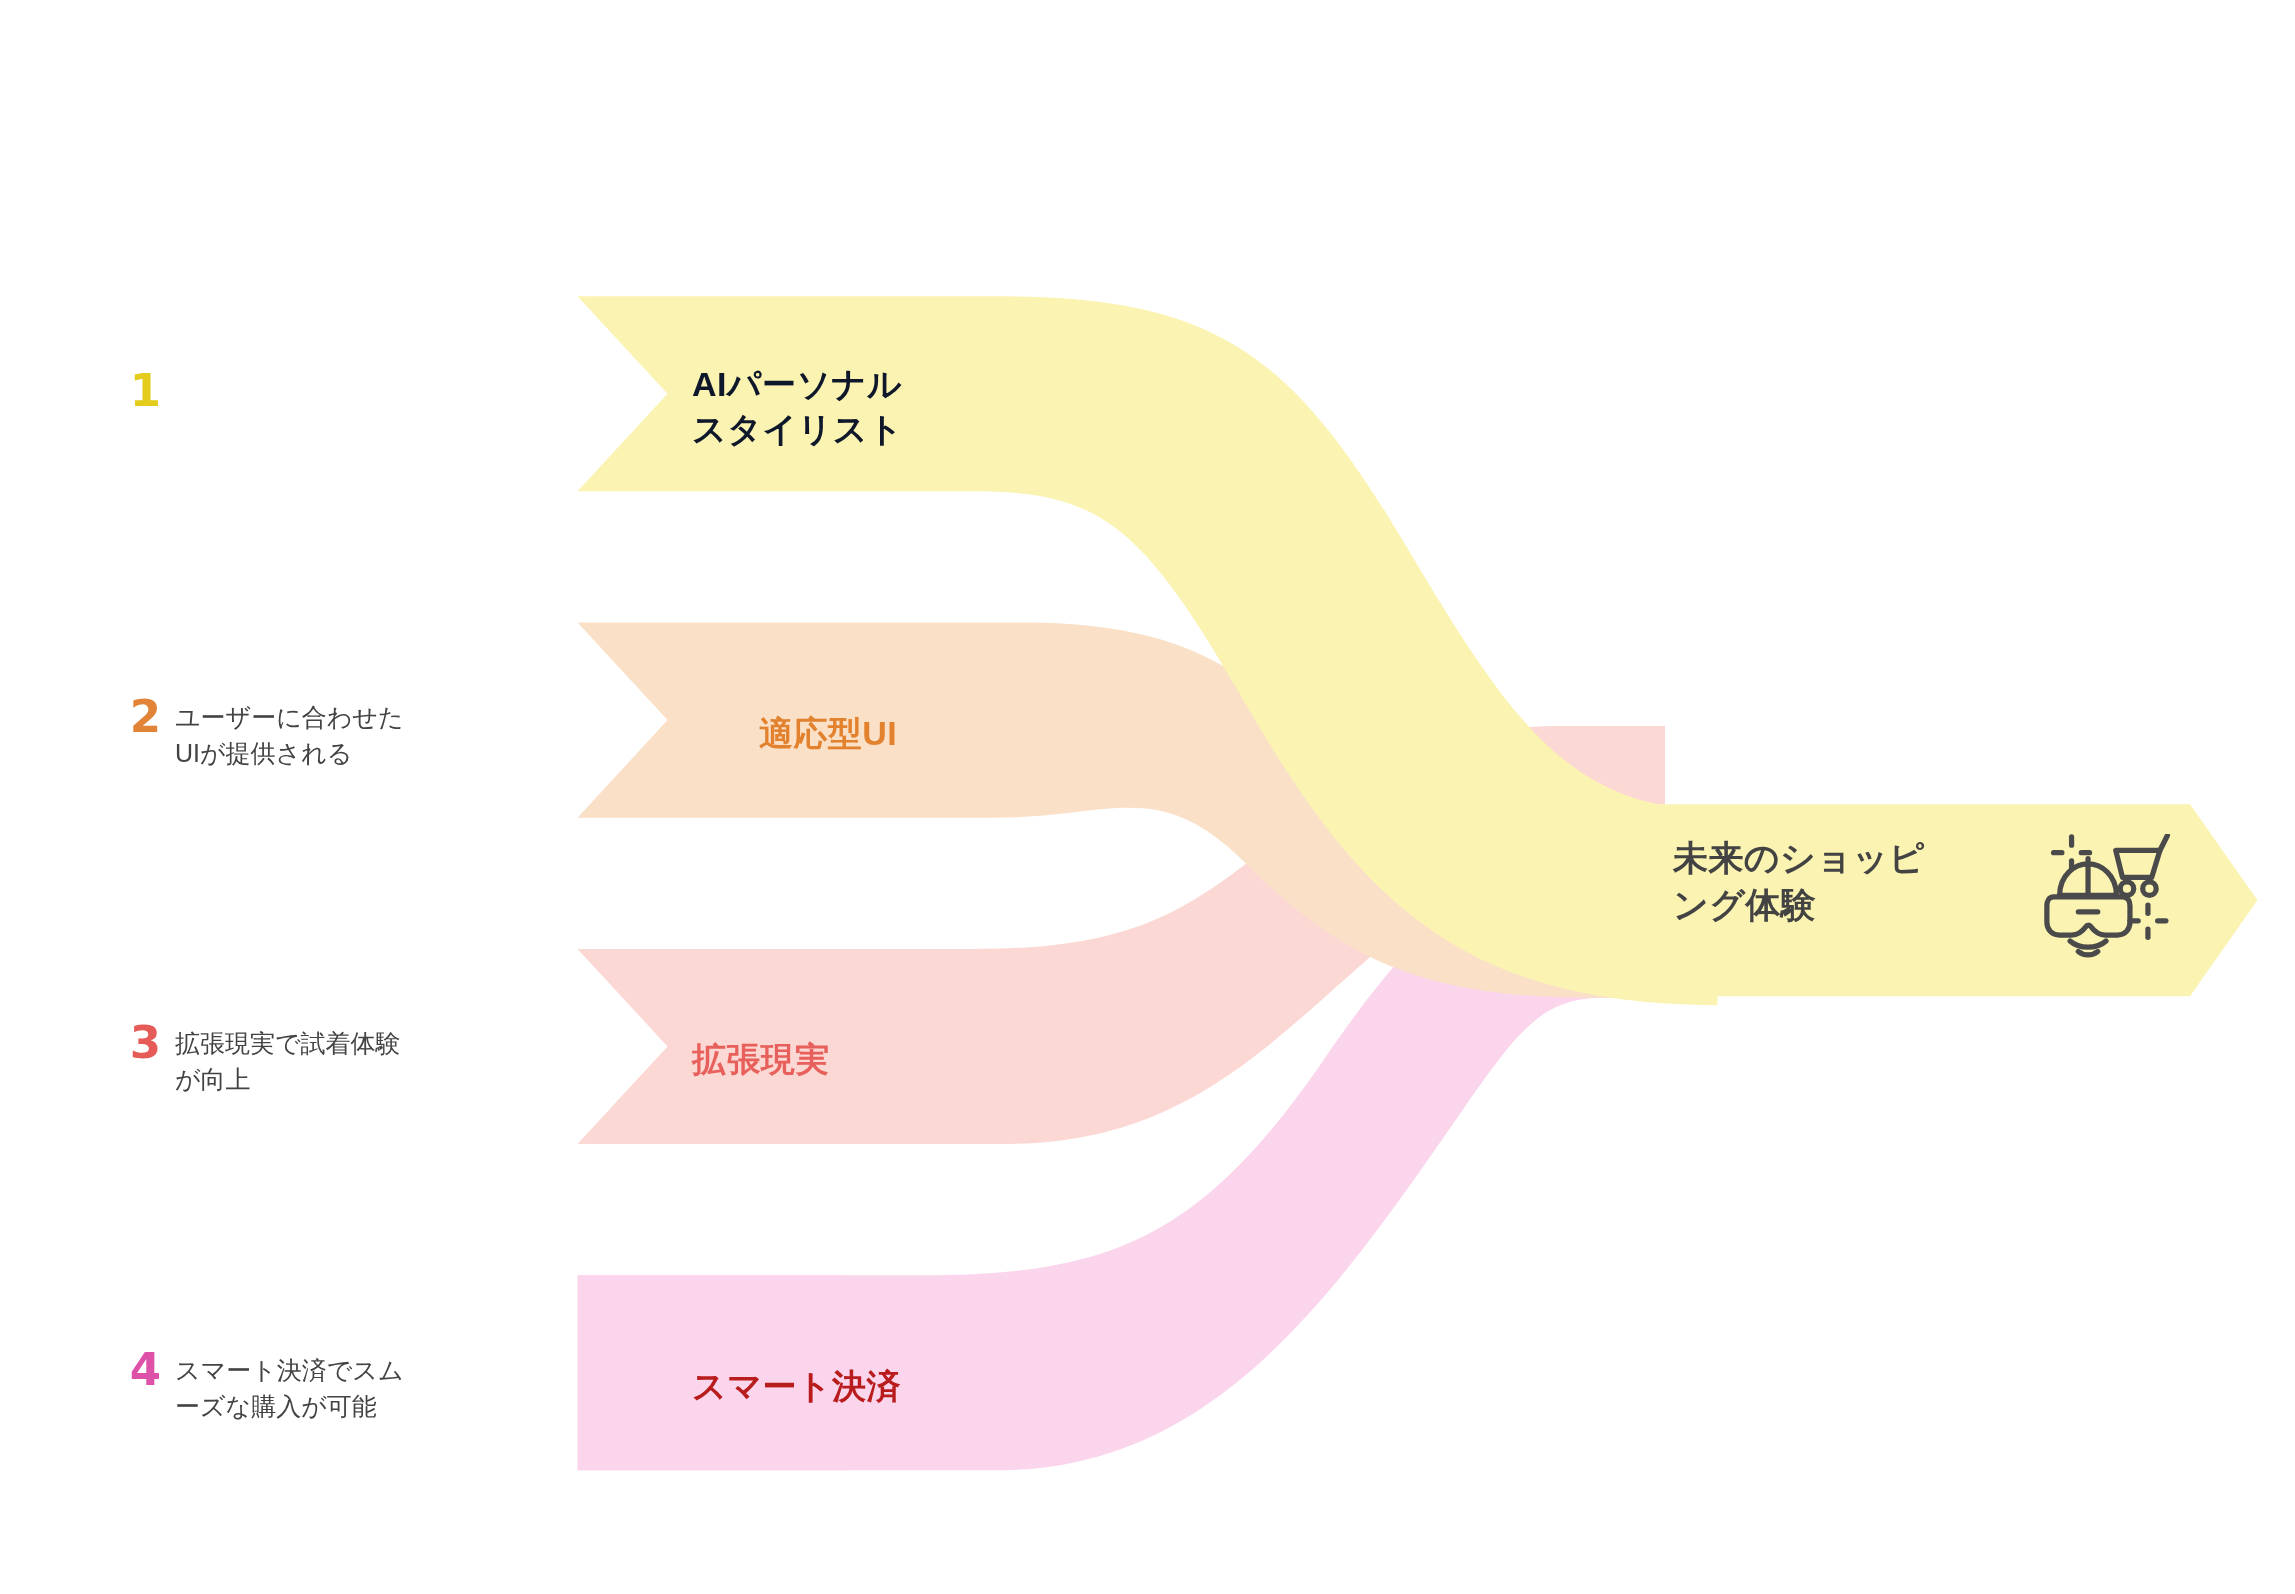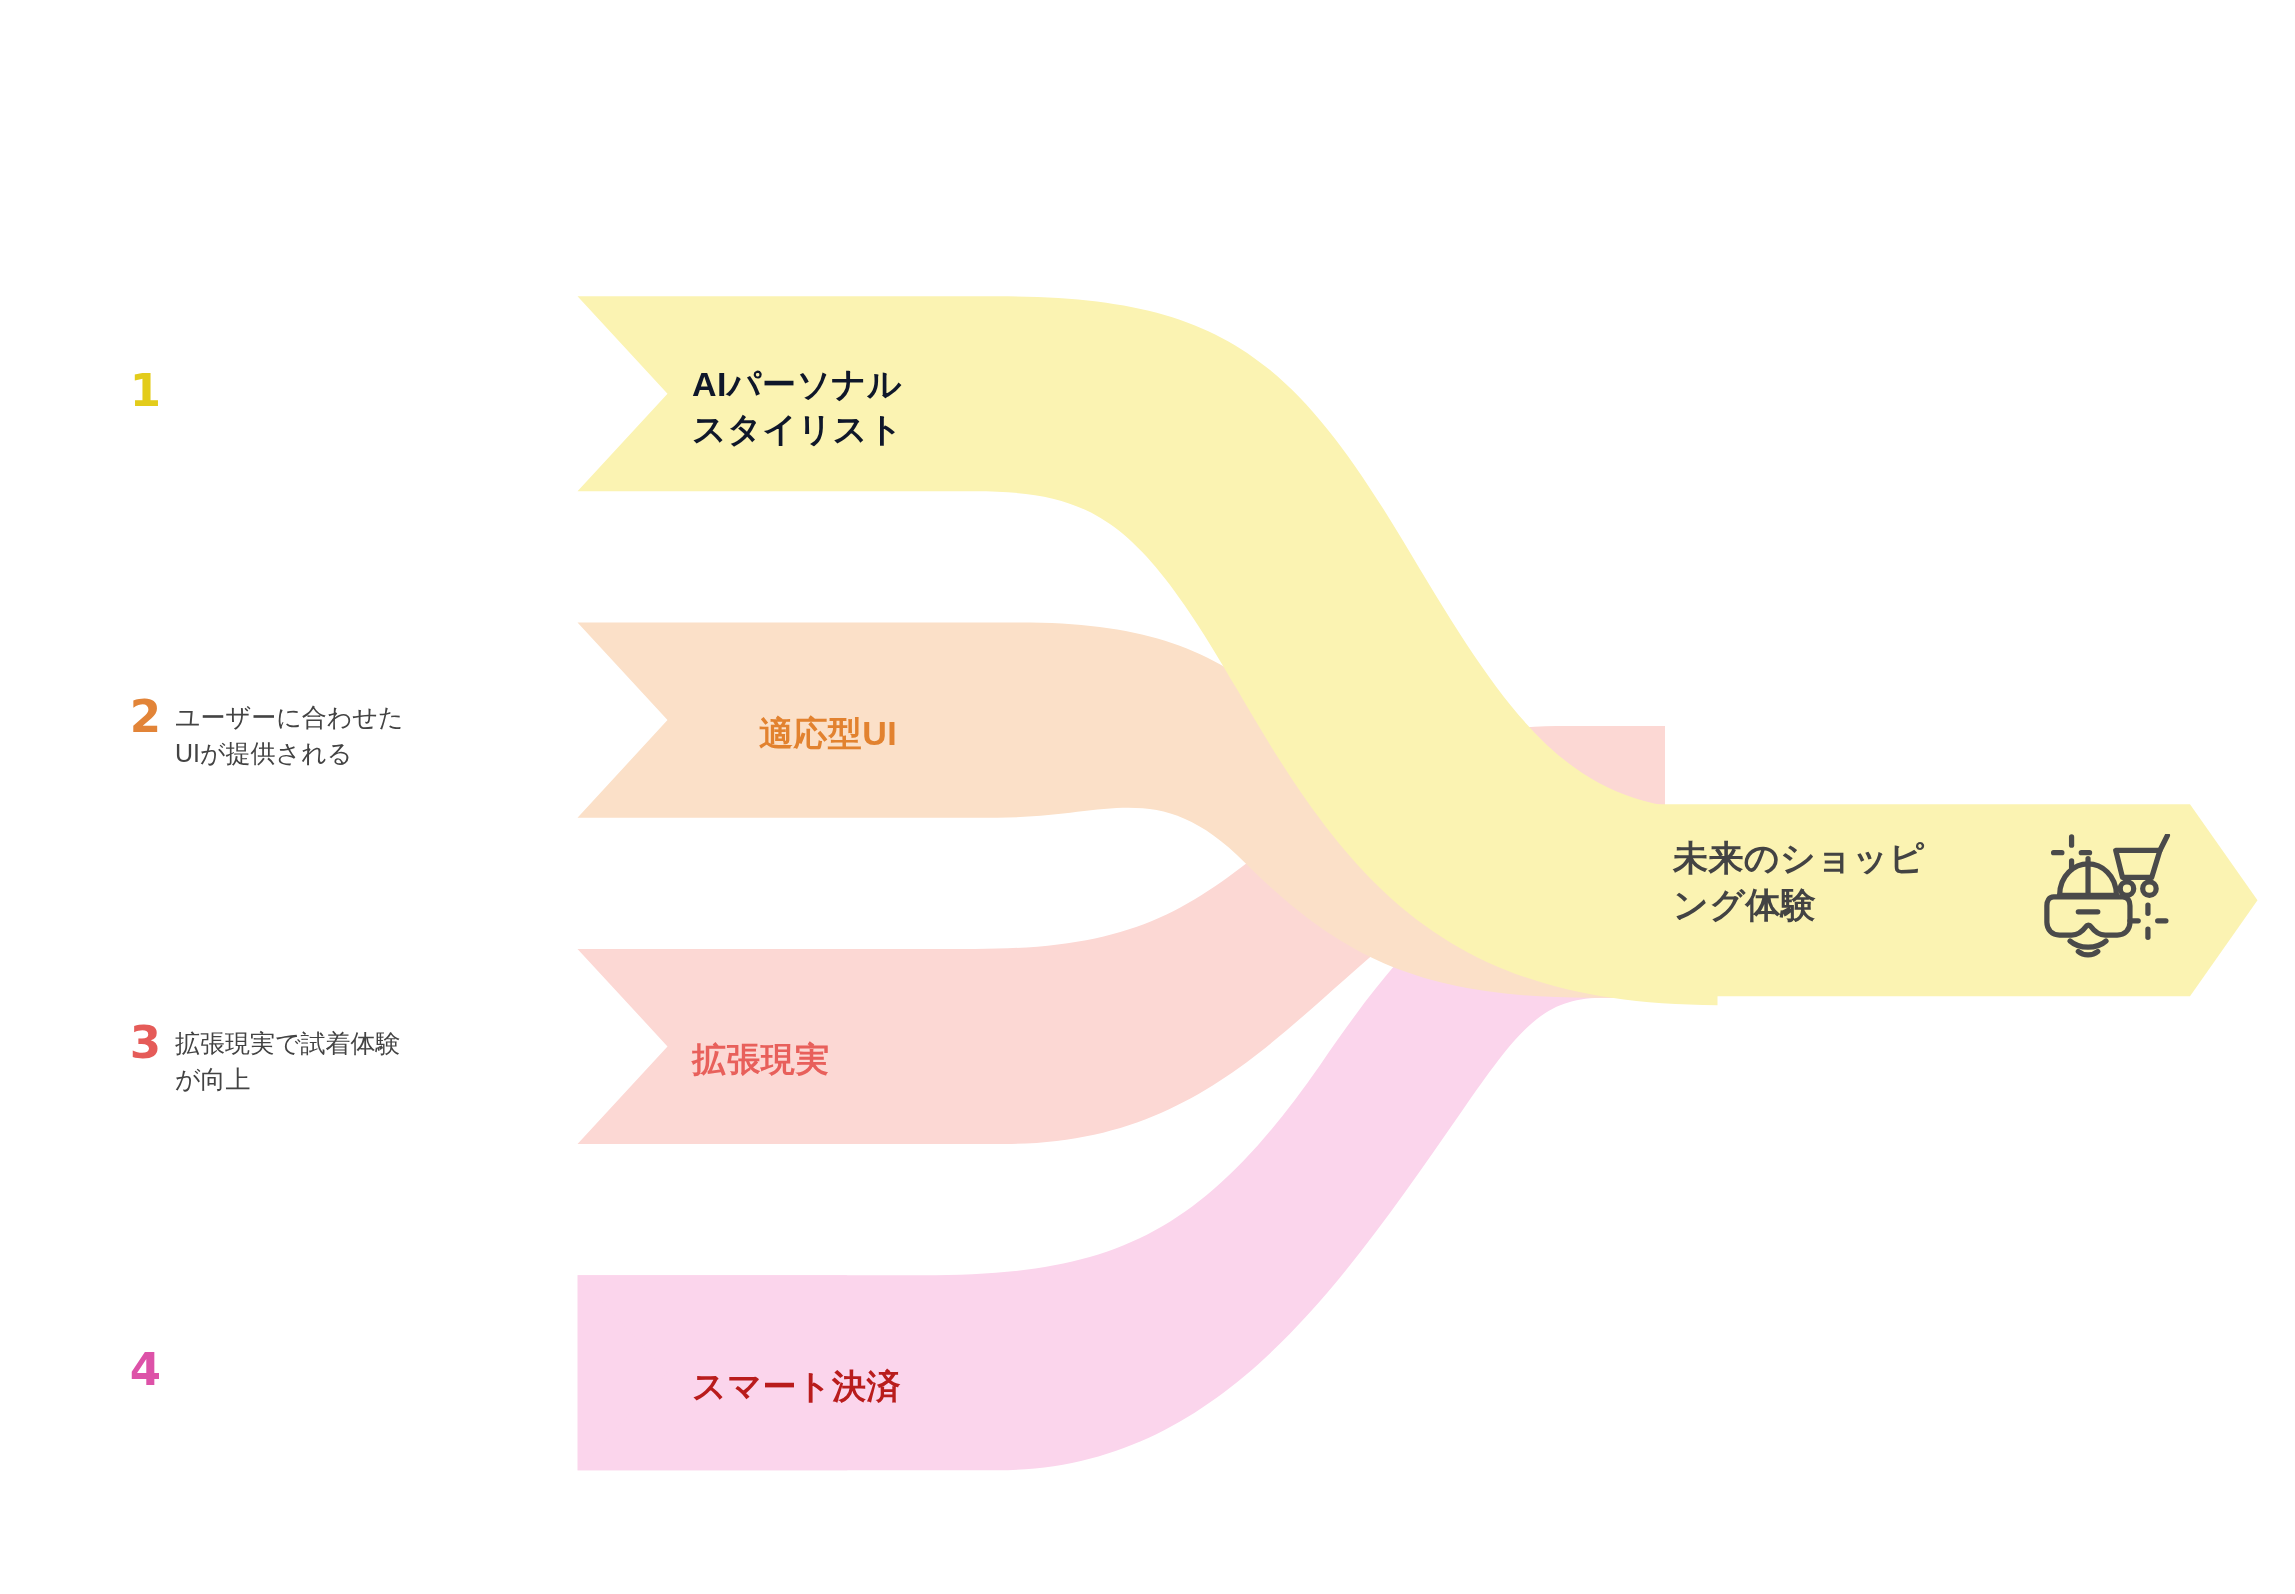--- a/index.html
+++ b/index.html
@@ -187,20 +187,22 @@
   </div>
 
   <div class="step" style="left:116px; top:1020px;">
     <div class="step-num" style="color: rgb(229, 91, 88);">3</div>
     <div class="step-desc" style="white-space: pre-line;">拡張現実で試着体験
 が向上</div>
   </div>
 
   <div class="step" style="left:116px; top:1347px;">
     <div class="step-num" style="color: rgb(221, 82, 168);">4</div>
+    <div class="step-desc" style="white-space: pre-line;">スマート決済でスム
+ーズな購入が可能</div>
   </div>
 
   <div class="band-label" style="left: 692px; top: 362px; color: #0f172a;">AIパーソナル
 スタイリスト</div>
   <div class="band-label" style="left: 711px; top: 711px; color: rgb(226, 130, 47); margin-left: 48px;">適応型UI</div>
   <div class="band-label" style="left: 692px; top: 1037px; color: rgb(232, 96, 91);">拡張現実</div>
   <div class="band-label" style="left: 692px; top: 1364px; color: #b91c1c;">スマート決済</div>
 
   <div id="outcome-text" style="white-space: pre-line; color: rgb(67, 67, 67);">未来のショッピ
 ング体験</div>

